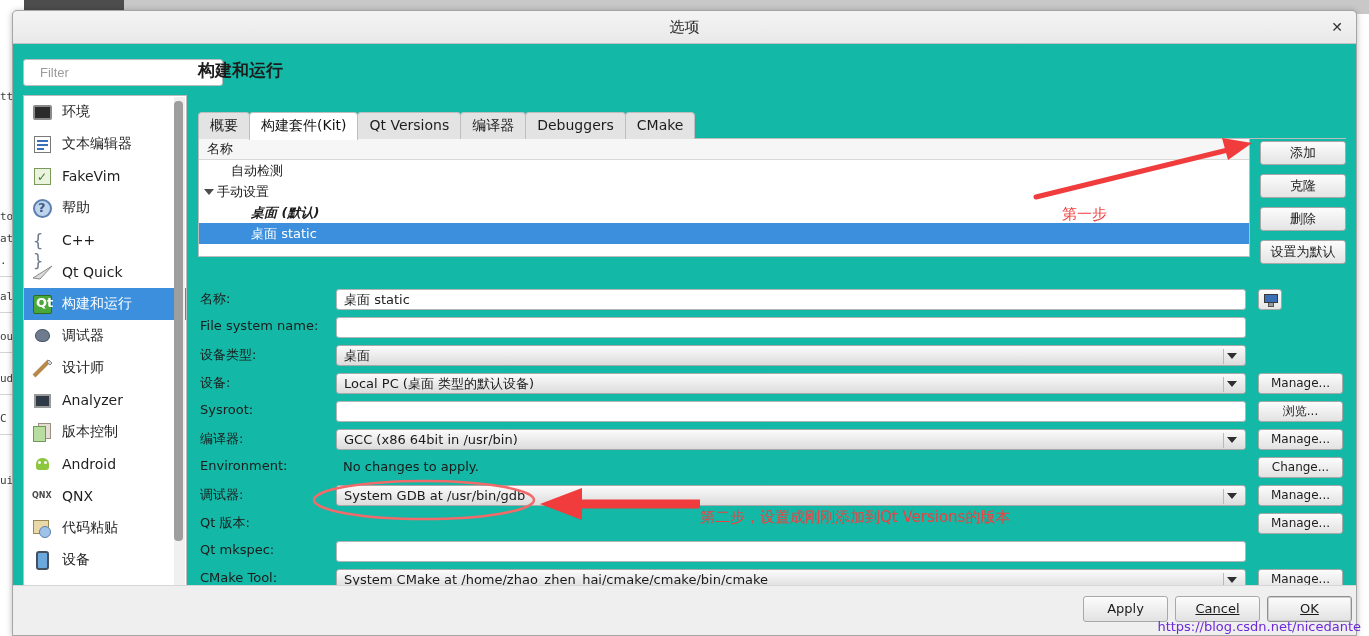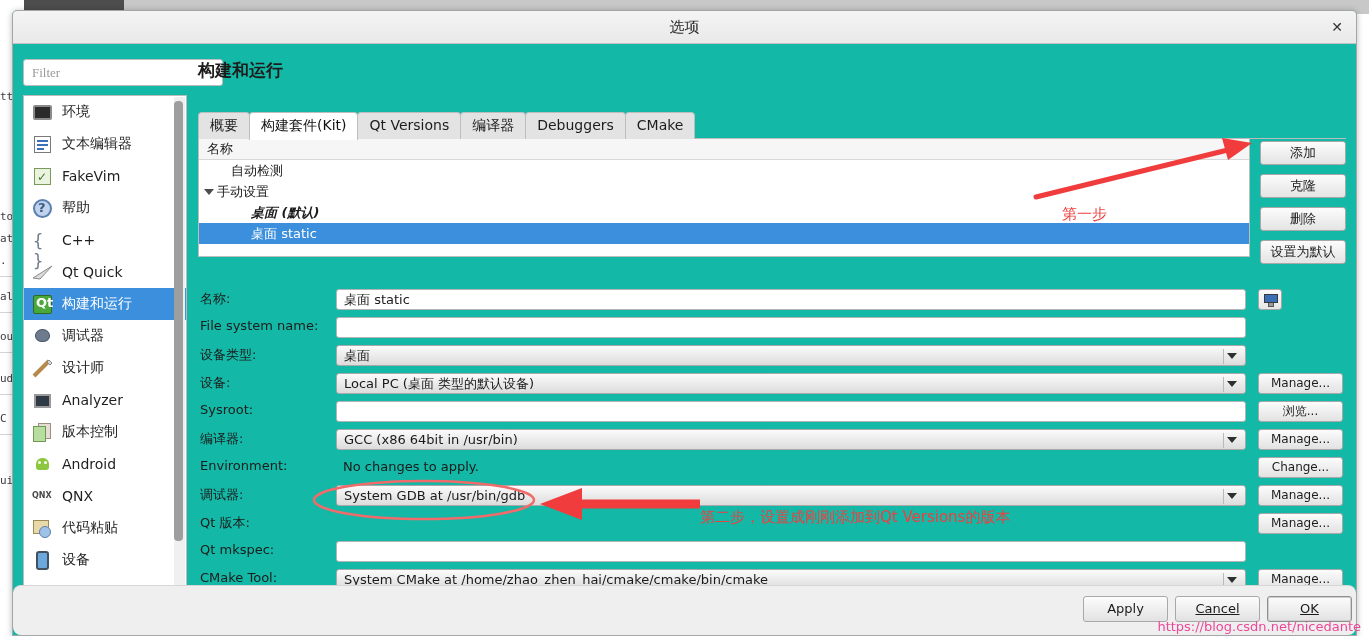--- a/index.html
+++ b/index.html
@@ -66,23 +66,23 @@
   }
 
   
   #sidebar {
     position: absolute; left: 10px; top: 48px;
     width: 164px; height: 528px;
   }
   #filter-input {
     width: 200px; height: 27px;
     border: 1px solid #bcbcbc; border-radius: 3px;
-    background: #fff; padding: 0 8px;
+    background: #fff; padding: 0 16px;
     font-size: 13px; color: #333;
-    font-family: Liberation Serif, serif;
+    font-family: Liberation Sans, sans-serif;
   }
   #filter-input::placeholder { color: #9a9a9a; }
   #sidebar-list {
     position: absolute; top: 36px; left: 0;
     width: 164px; height: 492px;
     background: #fff; border: 1px solid #bcbcbc;
     overflow: hidden;
   }
   .side-item {
     display: flex; align-items: center;
@@ -207,21 +207,21 @@
     background: #3a6fb5; border: 1px solid #3a3a3a;
   }
   #monitor-btn .stand {
     position: absolute; left: 9px; top: 13px; width: 6px; height: 4px;
     background: #9a9a9a; border: 1px solid #555; border-top: none;
   }
 
   
   #bottombar {
     position: absolute; left: 0; bottom: 0; width: 1343px; height: 50px;
-    background: #efefef; border-top: 1px solid #d6d6d6; border-radius: 8px;
+    background: #efefef; border-top: 1px solid #d6d6d6;
   }
   .bbtn {
     position: absolute; top: 10px;
     width: 85px; height: 26px;
     background: linear-gradient(#fcfcfc, #e2e2e2);
     border: 1px solid #a8a8a8; border-radius: 3px;
     font-size: 13px; color: #1b1b1b; text-align: center; line-height: 24px;
     cursor: pointer;
   }
   #btn-apply { right: 188px; }
@@ -232,21 +232,21 @@
   
   .anno {
     position: absolute; color: #ef3f3f; font-size: 15px;
     white-space: nowrap; pointer-events: none;
   }
   #anno-step1 { left: 1062px; top: 205px; }
   #anno-step2 { left: 700px; top: 508px; font-size: 15px; }
   svg.overlay { position: absolute; left: 0; top: 0; width: 1369px; height: 636px; pointer-events: none; }
   #watermark {
     position: absolute; right: 8px; bottom: 2px;
-    font-size: 13px; color: #ec4899;
+    font-size: 13px; color: #6d28d9;
     font-family: "DejaVu Sans", "Liberation Sans", sans-serif;
     white-space: nowrap;
   }
 </style>
 </head>
 <body>
 
 <div id="bg-layer">
   <div id="bg-topbar"></div>
   <div id="bg-topbar2"></div>

